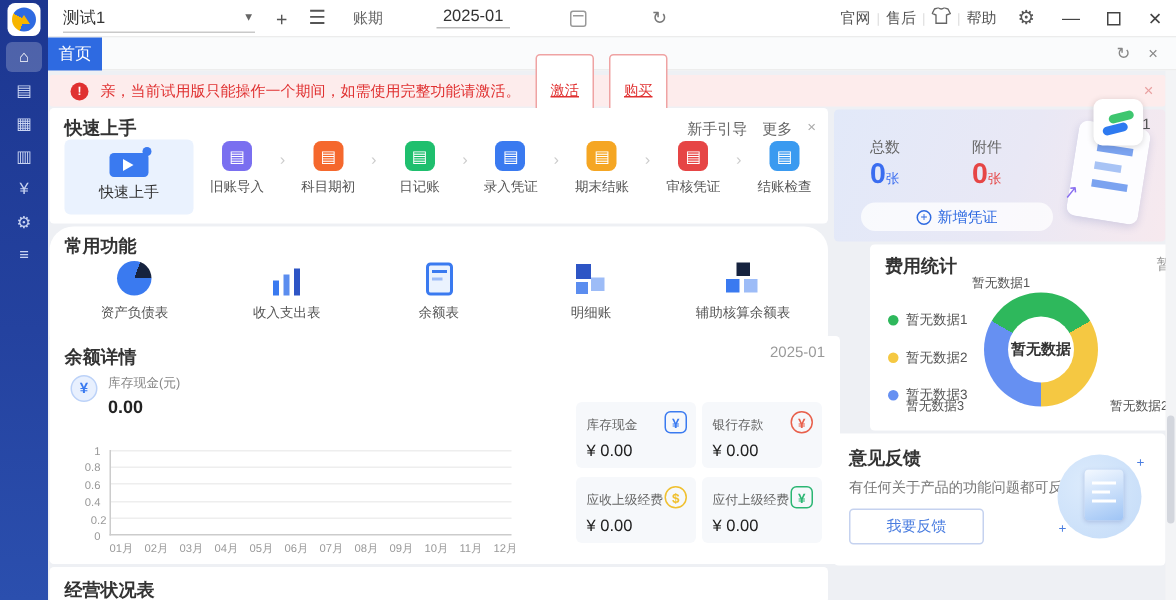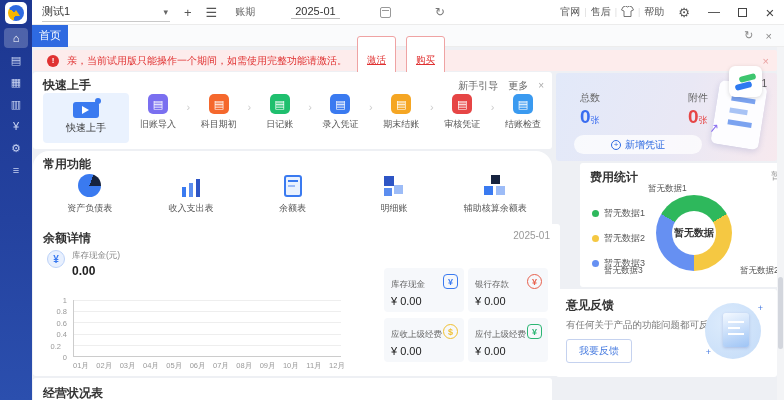--- a/index.html
+++ b/index.html
@@ -167,21 +167,21 @@
   .donut { position:absolute; left:76px; top:32px; width:76px; height:76px; border-radius:50%; }
   .donut-hole { position:absolute; left:92px; top:48px; width:44px; height:44px; border-radius:50%; background:#fff;
     display:flex; align-items:center; justify-content:center; }
   .donut-center { font-size:10px; font-weight:bold; color:#333; white-space:nowrap; }
   .callout { position:absolute; font-size:8.5px; color:#555; white-space:nowrap; }
 
   .feedback { left:556px; top:289px; width:221px; height:88px; }
   .fb-title { position:absolute; left:10px; top:8px; }
   .fb-text { position:absolute; left:10px; top:30px; font-size:9.5px; color:#777; }
   .fb-btn { position:absolute; left:10px; top:50px; border:1px solid #c5d2ef; background:#fff; color:#4a7de0;
-    font-size:10px; padding:4px 12px; border-radius:3px; cursor:pointer; }
+    font-size:10px; padding:4px 24px; border-radius:3px; cursor:pointer; }
   .fb-circle { position:absolute; right:16px; top:14px; width:56px; height:56px; border-radius:50%;
     background:radial-gradient(circle at 35% 35%,#dcebfc,#c3dbf8); }
   .fb-doc { position:absolute; right:28px; top:24px; width:26px; height:34px; border-radius:3px;
     background:linear-gradient(160deg,#f4f9ff,#9ec4f5); background-repeat:no-repeat; box-shadow:0 1px 3px rgba(60,80,160,.25);
     background-image:linear-gradient(#fff,#fff),linear-gradient(#fff,#fff),linear-gradient(#fff,#fff),linear-gradient(160deg,#f4f9ff,#9ec4f5);
     background-size:16px 2px,12px 2px,16px 2px,100% 100%; background-position:5px 8px,5px 14px,5px 20px,0 0; }
   .fb-plus { position:absolute; color:#4a7de0; font-size:9px; }
 
   
   .s-widget { position:absolute; left:729px; top:66px; width:33px; height:31px; background:#fff;
@@ -397,21 +397,21 @@
       <span class="gridline" style="top:0;"></span>
       <span class="gridline" style="top:20%;"></span>
       <span class="gridline" style="top:40%;"></span>
       <span class="gridline" style="top:60%;"></span>
       <span class="gridline" style="top:80%;"></span>
     </div>
     <span class="ylabel" style="left:10px; top:72px;">1</span>
     <span class="ylabel" style="left:10px; top:83px;">0.8</span>
     <span class="ylabel" style="left:10px; top:95px;">0.6</span>
     <span class="ylabel" style="left:10px; top:106px;">0.4</span>
-    <span class="ylabel" style="left:4px; top:118px;">0.2</span>
+    <span class="ylabel" style="left:14px; top:118px;">0.2</span>
     <span class="ylabel" style="left:10px; top:129px;">0</span>
     <div class="xlabels">
       <span class="xlabel">01月</span>
         <span class="xlabel">02月</span>
       <span class="xlabel">03月</span>
         <span class="xlabel">04月</span>
       <span class="xlabel">05月</span>
         <span class="xlabel">06月</span>
       <span class="xlabel">07月</span>
         <span class="xlabel">08月</span>
@@ -454,21 +454,21 @@
   <div class="card bs">
     <span class="card-title bs-title">经营状况表</span>
   </div>
 
   <div class="card voucher">
     <span class="v-period">2025-01</span>
     <div class="v-col" style="left:24px;">
       <div class="v-label">总数</div>
       <div class="v-num v-blue"><span>0</span><span class="v-unit">张</span></div>
     </div>
-    <div class="v-col" style="left:92px;margin-left:40px;">
+    <div class="v-col" style="left:92px;">
       <div class="v-label">附件</div>
       <div class="v-num v-red"><span>0</span><span class="v-unit">张</span></div>
     </div>
     <button class="v-add">
       <span class="v-add-plus">+</span>
       <span>新增凭证</span>
     </button>
     <span class="v-paper"></span>
     <span class="v-arrow">↗</span>
   </div>

